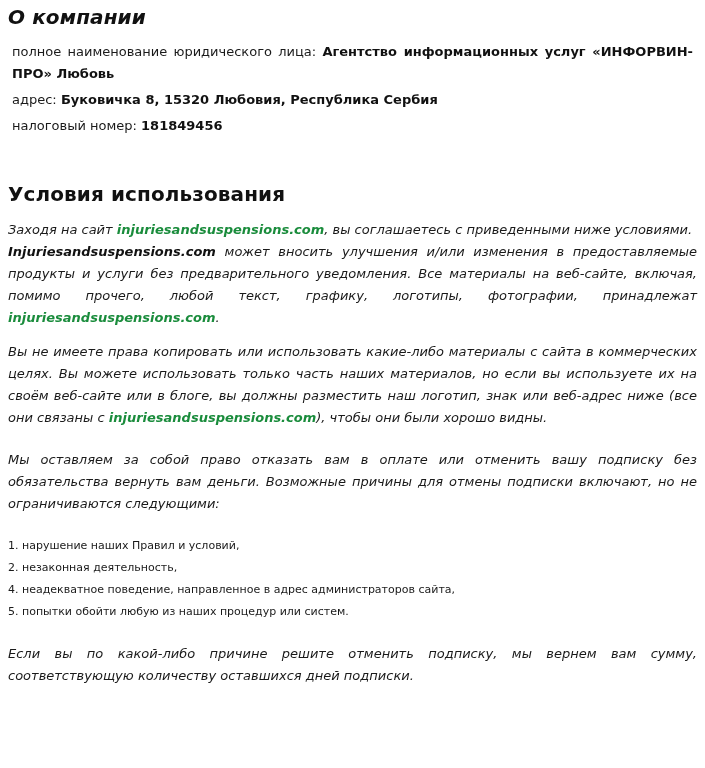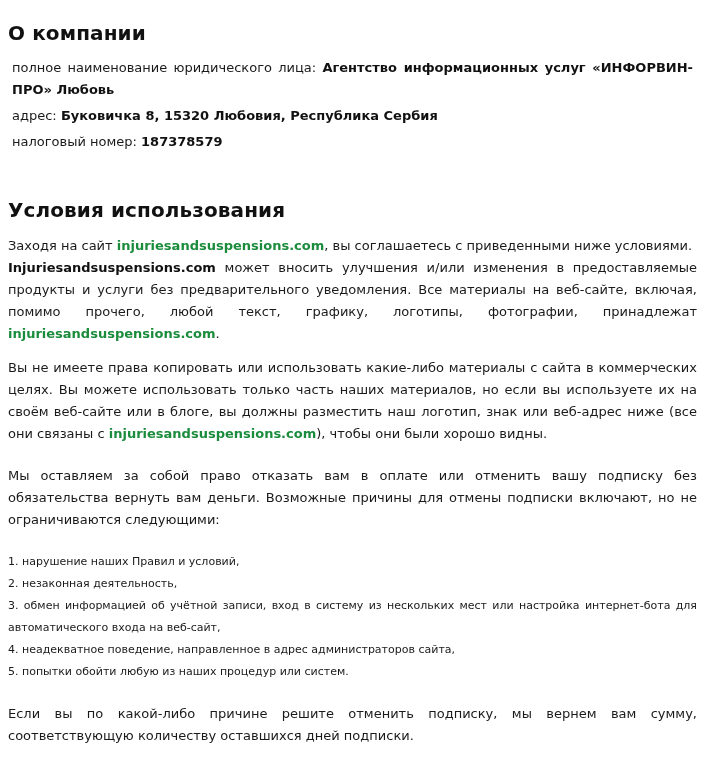--- a/index.html
+++ b/index.html
@@ -21,39 +21,40 @@
   }
   h2.section-title {
     font-size: 20px;
     font-weight: bold;
     color: #111111;
     margin: 0;
     padding: 0;
     line-height: 26px;
     letter-spacing: 0.1px;
   }
-  #about-heading { padding-top: 20px; }
+  #about-heading { padding-top: 4px; font-style: italic; }
   #terms-heading { padding-top: 2px; }
 
   .meta-line {
     font-size: 13px;
     line-height: 22px;
     color: #1a1a1a;
     text-align: justify;
     text-justify: inter-word;
     margin: 4px;
   }
 
   p.body-text {
     font-size: 13px;
     line-height: 22px;
     color: #1a1a1a;
     text-align: justify;
     text-justify: inter-word;
     margin: 0;
+    font-style: italic;
   }
   .list-item {
     font-size: 11px;
     line-height: 22px;
     color: #1a1a1a;
     text-align: justify;
     text-justify: inter-word;
     margin: 0;
   }
   b, strong, .b {
@@ -86,21 +87,21 @@
   </p>
 
   <p class="meta-line">
     <span>адрес:</span>
     <b>Буковичка 8, 15320 Любовия, Республика Сербия</b>
   </p>
 
 
   <p class="meta-line">
     <span>налоговый номер:</span>
-    <b>187378579</b>
+    <b>181849456</b>
   </p>
 
 
   <div class="gap-lg"></div>
 
   <h2 class="section-title" id="terms-heading">Условия использования</h2>
 
   <div class="gap-sm"></div>
 
   <p class="body-text">
@@ -119,21 +120,20 @@
 
   <div class="gap-md"></div>
 
   <p class="body-text">Мы оставляем за собой право отказать вам в оплате или отменить вашу подписку без обязательства вернуть вам деньги. Возможные причины для отмены подписки включают, но не ограничиваются следующими:</p>
 
   <div class="gap-md"></div>
 
   <div>
     <p class="list-item">1. нарушение наших Правил и условий,</p>
     <p class="list-item">2. незаконная деятельность,</p>
-    <p class="list-item">3. обмен информацией об учётной записи, вход в систему из нескольких мест или настройка интернет-бота для автоматического входа на веб-сайт,</p>
     <p class="list-item">4. неадекватное поведение, направленное в адрес администраторов сайта,</p>
     <p class="list-item">5. попытки обойти любую из наших процедур или систем.</p>
   </div>
 
   <div class="gap-md"></div>
 
   <p class="body-text">Если вы по какой-либо причине решите отменить подписку, мы вернем вам сумму, соответствующую количеству оставшихся дней подписки.</p>
 
   <div class="gap-md"></div>
 

